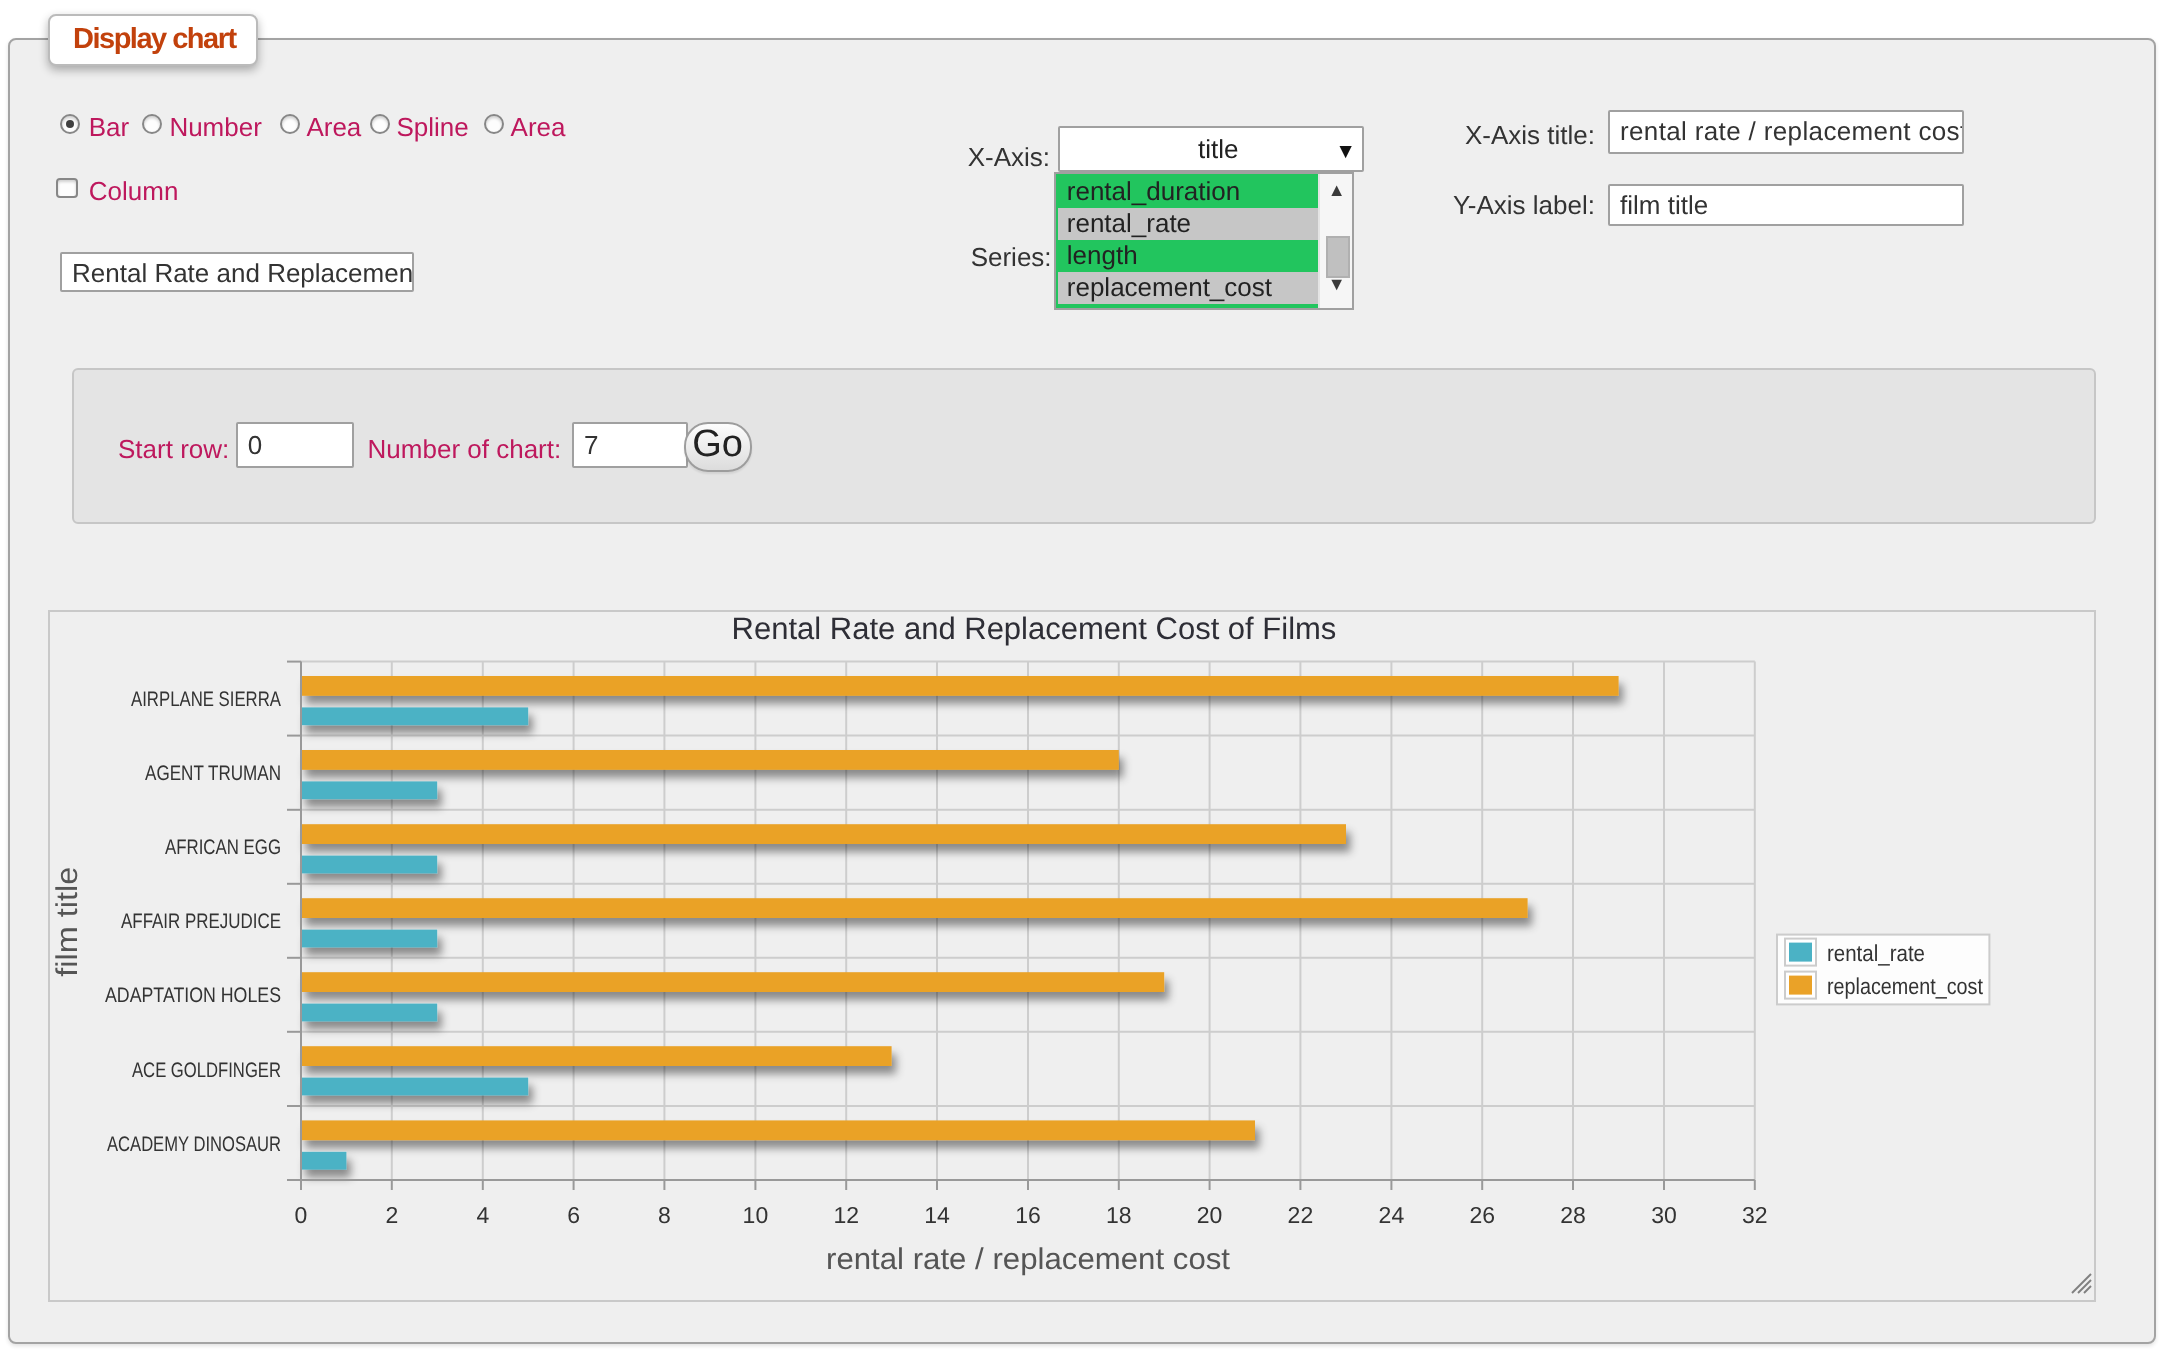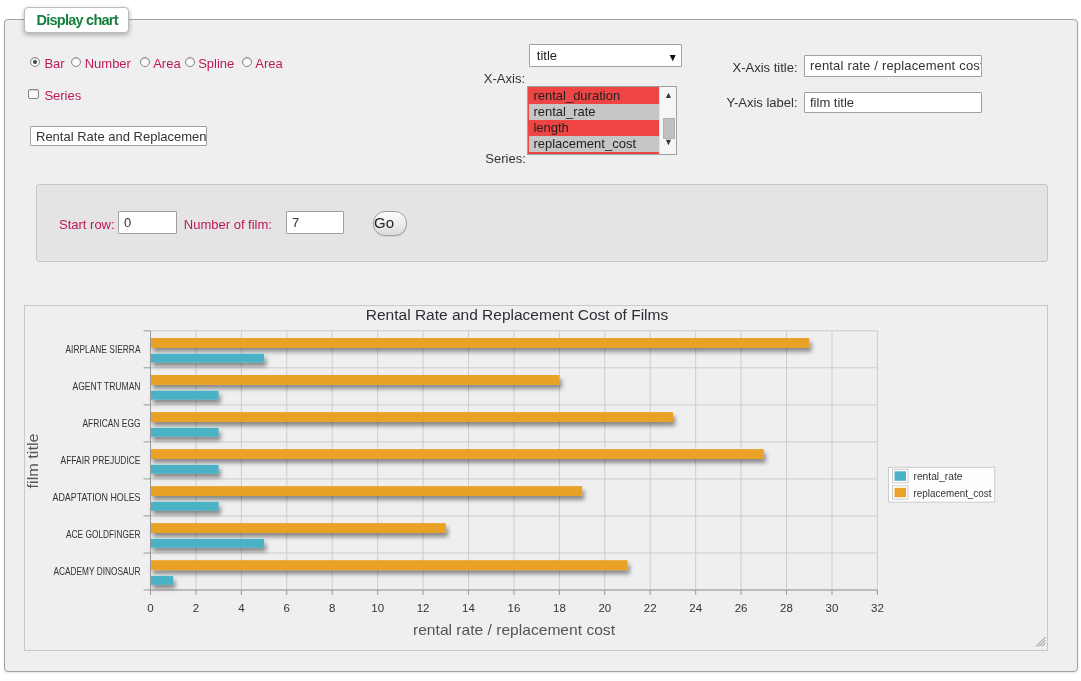--- a/index.html
+++ b/index.html
@@ -1,40 +1,40 @@
 <!DOCTYPE html>
 <html><head><meta charset="utf-8"><style>
 * { margin:0; padding:0; box-sizing:border-box; }
 html,body { width:1081px; height:681px; background:#fff; font-family:"Liberation Sans",sans-serif; }
 body { position:relative; overflow:hidden; }
 #fs { position:absolute; left:4px; top:19px; width:1074px; height:653px;
   background:#efefef; border:1px solid #a3a3a3; border-radius:4px; box-shadow:0 1px 2px rgba(0,0,0,0.12); }
 #lg { position:absolute; left:23.5px; top:7px; width:105.5px; height:26px; background:#fff;
   border:1px solid #bbb; border-radius:4px; box-shadow:0 2px 5px rgba(0,0,0,0.3);
-  font-weight:bold; font-size:14.5px; letter-spacing:-0.75px; color:#15803d; line-height:24px; padding-left:12px; }
+  font-weight:bold; font-size:14.5px; letter-spacing:-0.75px; color:#c2410c; line-height:24px; padding-left:12px; }
 .lbl { position:absolute; font-size:13px; color:#be185d; white-space:nowrap; }
 .rlbl { position:absolute; font-size:13px; color:#333; white-space:nowrap; transform:translateX(-100%); }
 .radio { position:absolute; width:10px; height:10px; border:1px solid #878787; border-radius:50%;
   background:#fdfdfd; box-shadow:inset 0 1px 1.5px rgba(0,0,0,0.18); }
 .rdot { position:absolute; left:2px; top:2px; width:4px; height:4px; border-radius:50%; background:#404040; }
 .chk { position:absolute; width:10.5px; height:10.5px; border:1px solid #878787; border-radius:2px;
   background:#fdfdfd; box-shadow:inset 0 1px 1.5px rgba(0,0,0,0.18); }
 .inp { position:absolute; background:#fff; border:1px solid #a0a0a0; border-radius:1px;
   font-size:13px; color:#333; line-height:19px; padding-left:5px; white-space:nowrap; overflow:hidden; }
 #panel { position:absolute; left:36px; top:184px; width:1012px; height:78px;
   background:#e4e4e4; border:1px solid #c6c6c6; border-radius:3px; }
-#go { position:absolute; left:373px; top:211px; width:33.5px; height:24.5px; border:1px solid #9d9d9d;
-  border-radius:12px; background:linear-gradient(#fdfdfd,#dcdcdc); font-size:15px; color:#222;
-  line-height:22.5px; box-shadow:0 1px 1px rgba(0,0,0,0.08); }
+#go { position:absolute; left:342px; top:211px; width:33.5px; height:24.5px; border:1px solid #9d9d9d;
+  border-radius:12px; background:linear-gradient(#fdfdfd,#dcdcdc); font-size:19px; color:#222;
+  text-align:center; line-height:22.5px; box-shadow:0 1px 1px rgba(0,0,0,0.08); }
 #chartbox { position:absolute; left:23.5px; top:304.5px; width:1024.5px; height:346px;
   border:1px solid #c9c9c9; }
-#sel { position:absolute; left:528.8px; top:44px; width:153.7px; height:22.6px; background:#fff;
-  border:1px solid #a0a0a0; border-radius:1px; font-size:13px; color:#222; line-height:21px; padding-left:7px; }
+#sel { position:absolute; left:528.8px; top:63px; width:153.7px; height:22.6px; background:#fff;
+  border:1px solid #a0a0a0; border-radius:1px; font-size:13px; color:#222; line-height:21px; padding-left:7px;text-align:center; }
 #sel .arr { position:absolute; right:3.5px; top:1.5px; font-size:10.5px; color:#111; }
-#lb { position:absolute; left:527.4px; top:85.6px; width:150px; height:69.2px; background:#ef4444;
+#lb { position:absolute; left:527.4px; top:85.6px; width:150px; height:69.2px; background:#22c55e;
   border:1px solid #a0a0a0; overflow:hidden; font-size:13px; color:#222; }
 #lb .opt { position:absolute; left:1px; width:131px; height:16px; line-height:16px; padding-left:4px; white-space:nowrap; }
 #lb .hl { background:#c6c6c6; }
 #sb { position:absolute; right:0; top:0; width:17px; height:67.2px; background:#f6f6f6; border-left:1px solid #e4e4e4; }
 #sb .ar { position:absolute; left:0; width:16px; height:14px; text-align:center; font-size:9px; color:#3a3a3a; }
 #sb .th { position:absolute; left:2.5px; top:31px; width:12px; height:21px; background:#c0c0c0; border:1px solid #b0b0b0; }
 </style></head>
 <body>
 <div id="fs"></div>
 <div id="lg">Display chart</div>
@@ -46,48 +46,48 @@
 <span class="radio" style="left:70.8px;top:57.3px"></span>
 <div class="lbl" style="left:84.7px;top:56px;">Number</div>
 <span class="radio" style="left:140.2px;top:57.3px"></span>
 <div class="lbl" style="left:153.2px;top:56px;">Area</div>
 <span class="radio" style="left:185.4px;top:57.3px"></span>
 <div class="lbl" style="left:198.2px;top:56px;">Spline</div>
 <span class="radio" style="left:242.0px;top:57.3px"></span>
 <div class="lbl" style="left:255.3px;top:56px;">Area</div>
 
 <span class="chk" style="left:28.3px;top:88.7px"></span>
-<div class="lbl" style="left:44.4px;top:87.5px;">Series</div>
+<div class="lbl" style="left:44.4px;top:87.5px;">Column</div>
 
 <div class="inp" style="left:30px;top:125.5px;width:176.5px;height:20.3px">Rental Rate and Replacement Cost of Films</div>
 
 <div class="rlbl" style="left:525px;top:71px;">X-Axis:</div>
 <div id="sel">title<span class="arr">▼</span></div>
-<div class="rlbl" style="left:525.8px;top:151px;">Series:</div>
+<div class="rlbl" style="left:525.8px;top:121px;">Series:</div>
 <div id="lb">
   <div class="opt" style="top:1.6px">rental_duration</div>
   <div class="opt hl" style="top:17.6px">rental_rate</div>
   <div class="opt" style="top:33.6px">length</div>
   <div class="opt hl" style="top:49.6px">replacement_cost</div>
   <div id="sb">
       <span class="ar" style="top:3.5px">▲</span>
       <span class="th"></span>
       <span class="ar" style="bottom:2.5px">▼</span>
     </div>
 </div>
 
 <div class="rlbl" style="left:797.5px;top:59.5px;">X-Axis title:</div>
 <div class="inp" style="left:804px;top:55px;width:177.6px;height:21.7px;line-height:20px;letter-spacing:0.18px">rental rate / replacement cost</div>
 <div class="rlbl" style="left:797.5px;top:95px;">Y-Axis label:</div>
 <div class="inp" style="left:804px;top:91.6px;width:177.6px;height:21.5px;line-height:20px">film title</div>
 
 <div id="panel"></div>
 <div class="lbl" style="left:59px;top:217.3px;">Start row:</div>
 <div class="inp" style="left:117.9px;top:211.3px;width:58.7px;height:23.2px;line-height:22px">0</div>
-<div class="lbl" style="left:183.8px;top:217.3px;">Number of film:</div>
+<div class="lbl" style="left:183.8px;top:217.3px;">Number of chart:</div>
 <div class="inp" style="left:286px;top:211.3px;width:58.3px;height:23.2px;line-height:22px">7</div>
 <div id="go">Go</div>
 
 <div id="chartbox"></div>
 <svg width="1024.5" height="346.0" viewBox="0 0 1024.5 346.0" style="position:absolute;left:23.5px;top:304.5px;font-family:'Liberation Sans',sans-serif">
 <defs>
       <filter id="bs" x="-20%" y="-60%" width="150%" height="260%">
         <feDropShadow dx="2.2" dy="4" stdDeviation="2.2" flood-color="#000" flood-opacity="0.42"></feDropShadow>
       </filter>
     </defs>

